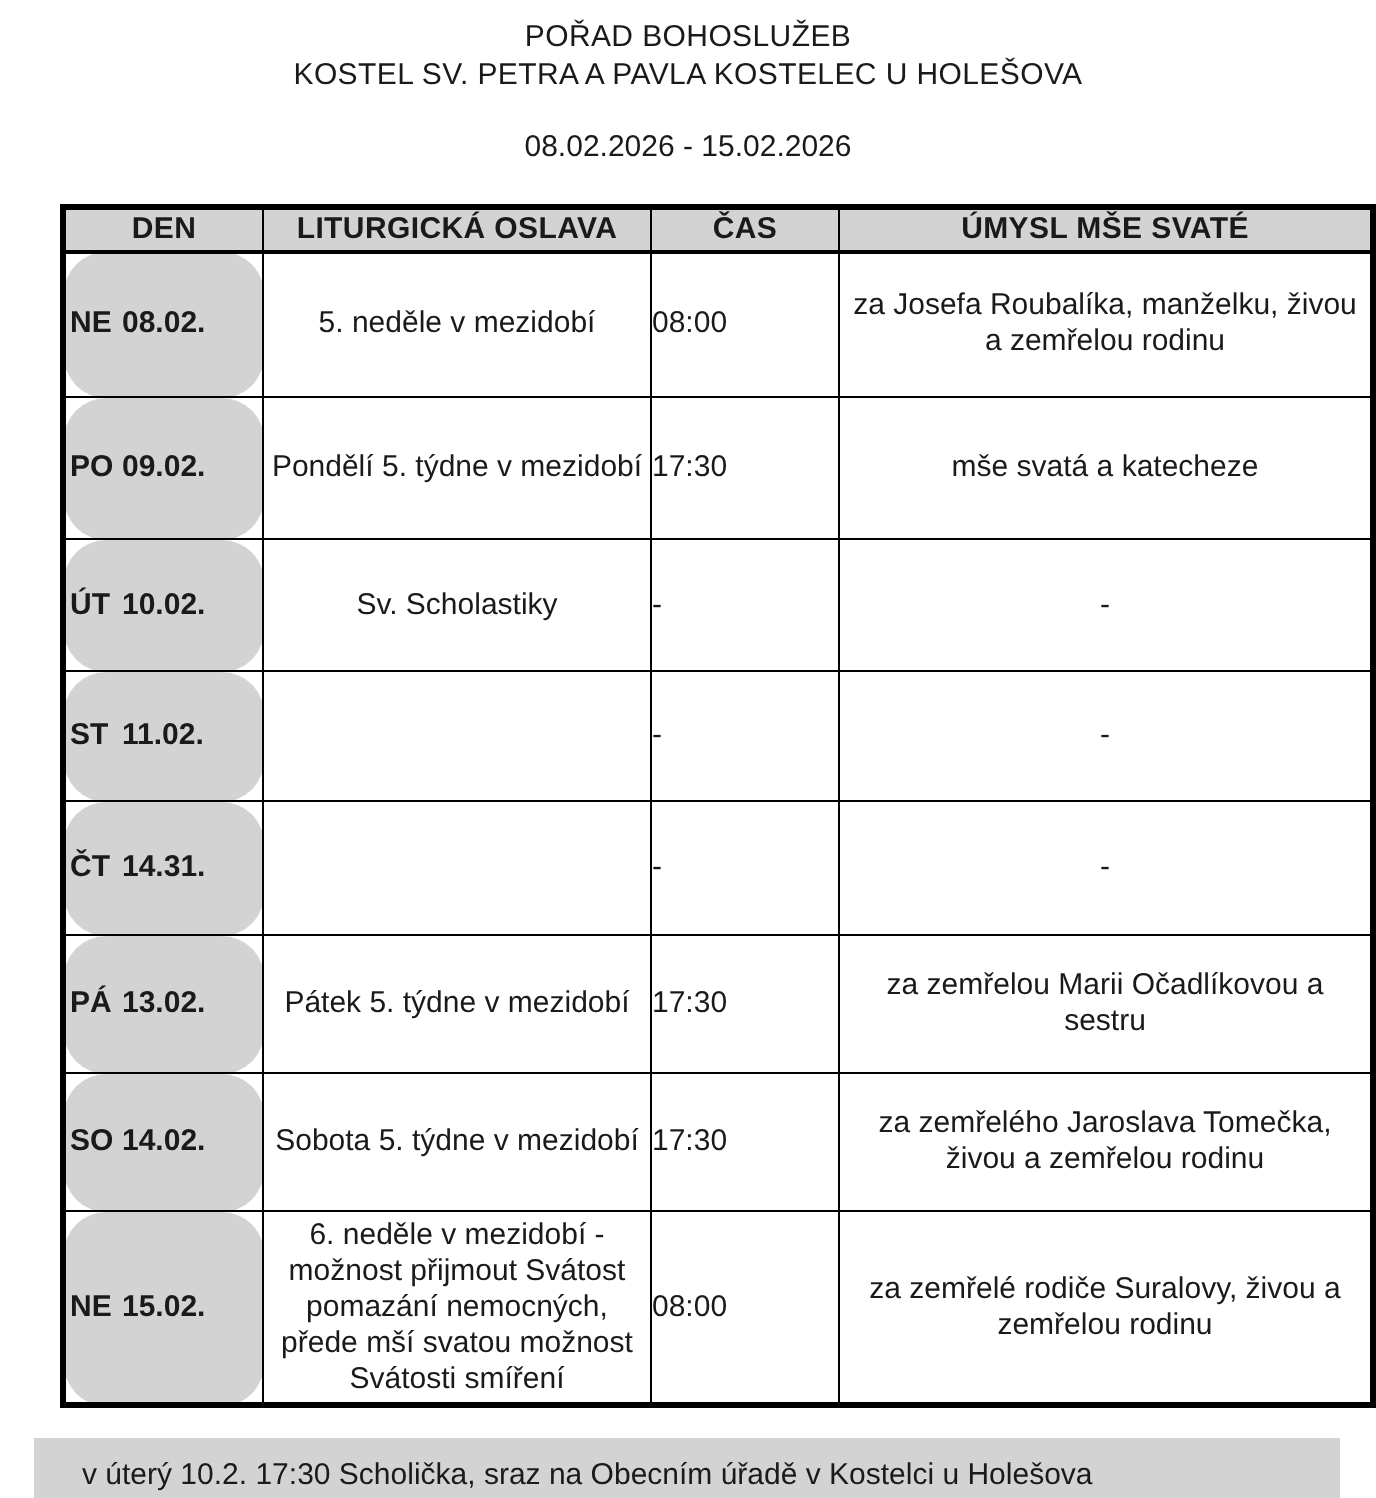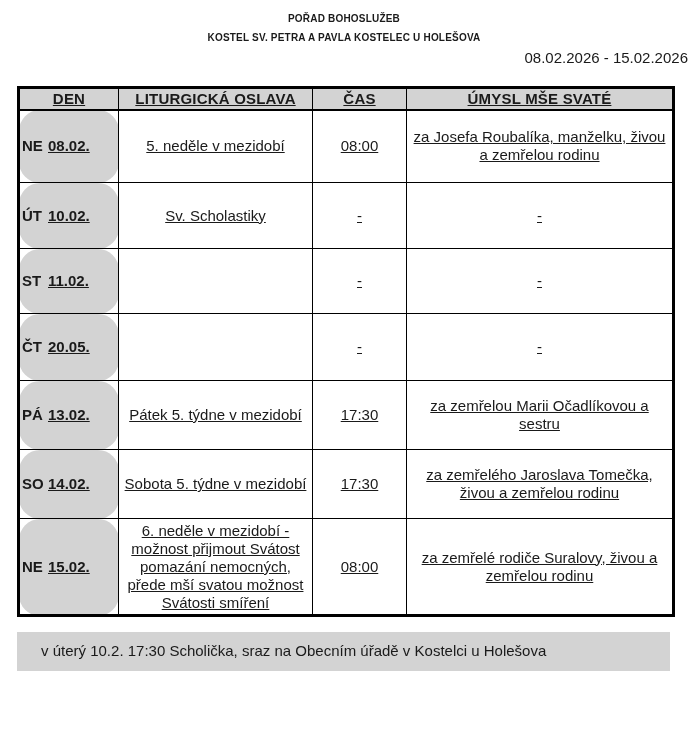--- a/index.html
+++ b/index.html
@@ -8,33 +8,32 @@
     width: 688px; height: 749px;
     background: #ffffff;
     font-family: "Liberation Sans", sans-serif;
     color: #1a1a1a;
   }
   .page { width: 688px; height: 749px; overflow: hidden; }
 
   
   .title-block { text-align: center; padding-top: 9px; }
   .title-line1, .title-line2 {
-    font-size: 10px; font-weight: bold; line-height: 19px;
+    font-size: 15px; font-weight: normal; line-height: 19px;
     letter-spacing: 0.2px;
   }
-  .title-date { font-size: 15px; font-weight: normal; margin-top: 2px; line-height: 18px; text-align: right; }
+  .title-date { font-size: 15px; font-weight: normal; margin-top: 18px; line-height: 18px; }
 
   
   table.schedule {
     border-collapse: collapse;
     table-layout: fixed;
     width: 655px;
-    margin: 19px 0 0 17px;
+    margin: 19px 0 0 30px;
     border: 3px solid var(--line);
-    text-decoration: underline;
   }
   table.schedule th, table.schedule td {
     border: 1px solid var(--line);
     font-size: 15px;
     vertical-align: middle;
     line-height: 1.2;
     overflow: hidden;
   }
   table.schedule thead th {
     background: var(--gray);
@@ -47,21 +46,21 @@
   td.day-cell {
     background: var(--gray);
     font-weight: bold;
     text-align: left;
     padding-left: 2px;
     white-space: nowrap;
     border-radius: 21px;
   }
   td.day-cell .day-abbr { display: inline-block; min-width: 26px; }
   td.celebration-cell { text-align: center; padding: 0 3px; }
-  td.time-cell { text-align: center; }
+  td.time-cell { }
   td.intention-cell { text-align: center; padding: 16px 5px; }
 
   
   .footer-bar {
     width: 653px;
     margin: 15px 0 0 17px;
     background: var(--gray);
     padding: 10px 8px 11px 24px;
     font-size: 15px;
     line-height: 18px;
@@ -93,34 +92,40 @@
         <th>ÚMYSL MŠE SVATÉ</th>
       </tr>
     </thead>
     <tbody>
       <tr style="height:73px">
         <td class="day-cell"><span class="day-abbr">NE</span><span>08.02.</span></td>
         <td class="celebration-cell">5. neděle v mezidobí</td>
         <td class="time-cell">08:00</td>
         <td class="intention-cell">za Josefa Roubalíka, manželku, živou a zemřelou rodinu</td>
       </tr>
+      <tr style="height:71px">
+        <td class="day-cell"><span class="day-abbr">PO</span><span>09.02.</span></td>
+        <td class="celebration-cell">Pondělí 5. týdne v mezidobí</td>
+        <td class="time-cell">17:30</td>
+        <td class="intention-cell">mše svatá a katecheze</td>
+      </tr>
       <tr style="height:66px">
         <td class="day-cell"><span class="day-abbr">ÚT</span><span>10.02.</span></td>
         <td class="celebration-cell">Sv. Scholastiky</td>
         <td class="time-cell">-</td>
         <td class="intention-cell">-</td>
       </tr>
       <tr style="height:65px">
         <td class="day-cell"><span class="day-abbr">ST</span><span>11.02.</span></td>
         <td class="celebration-cell"></td>
         <td class="time-cell">-</td>
         <td class="intention-cell">-</td>
       </tr>
       <tr style="height:67px">
-        <td class="day-cell"><span class="day-abbr">ČT</span><span>20.05.</span></td>
+        <td class="day-cell"><span class="day-abbr">ČT</span><span>14.31.</span></td>
         <td class="celebration-cell"></td>
         <td class="time-cell">-</td>
         <td class="intention-cell">-</td>
       </tr>
       <tr style="height:59px">
         <td class="day-cell"><span class="day-abbr">PÁ</span><span>13.02.</span></td>
         <td class="celebration-cell">Pátek 5. týdne v mezidobí</td>
         <td class="time-cell">17:30</td>
         <td class="intention-cell">za zemřelou Marii Očadlíkovou a sestru</td>
       </tr>

